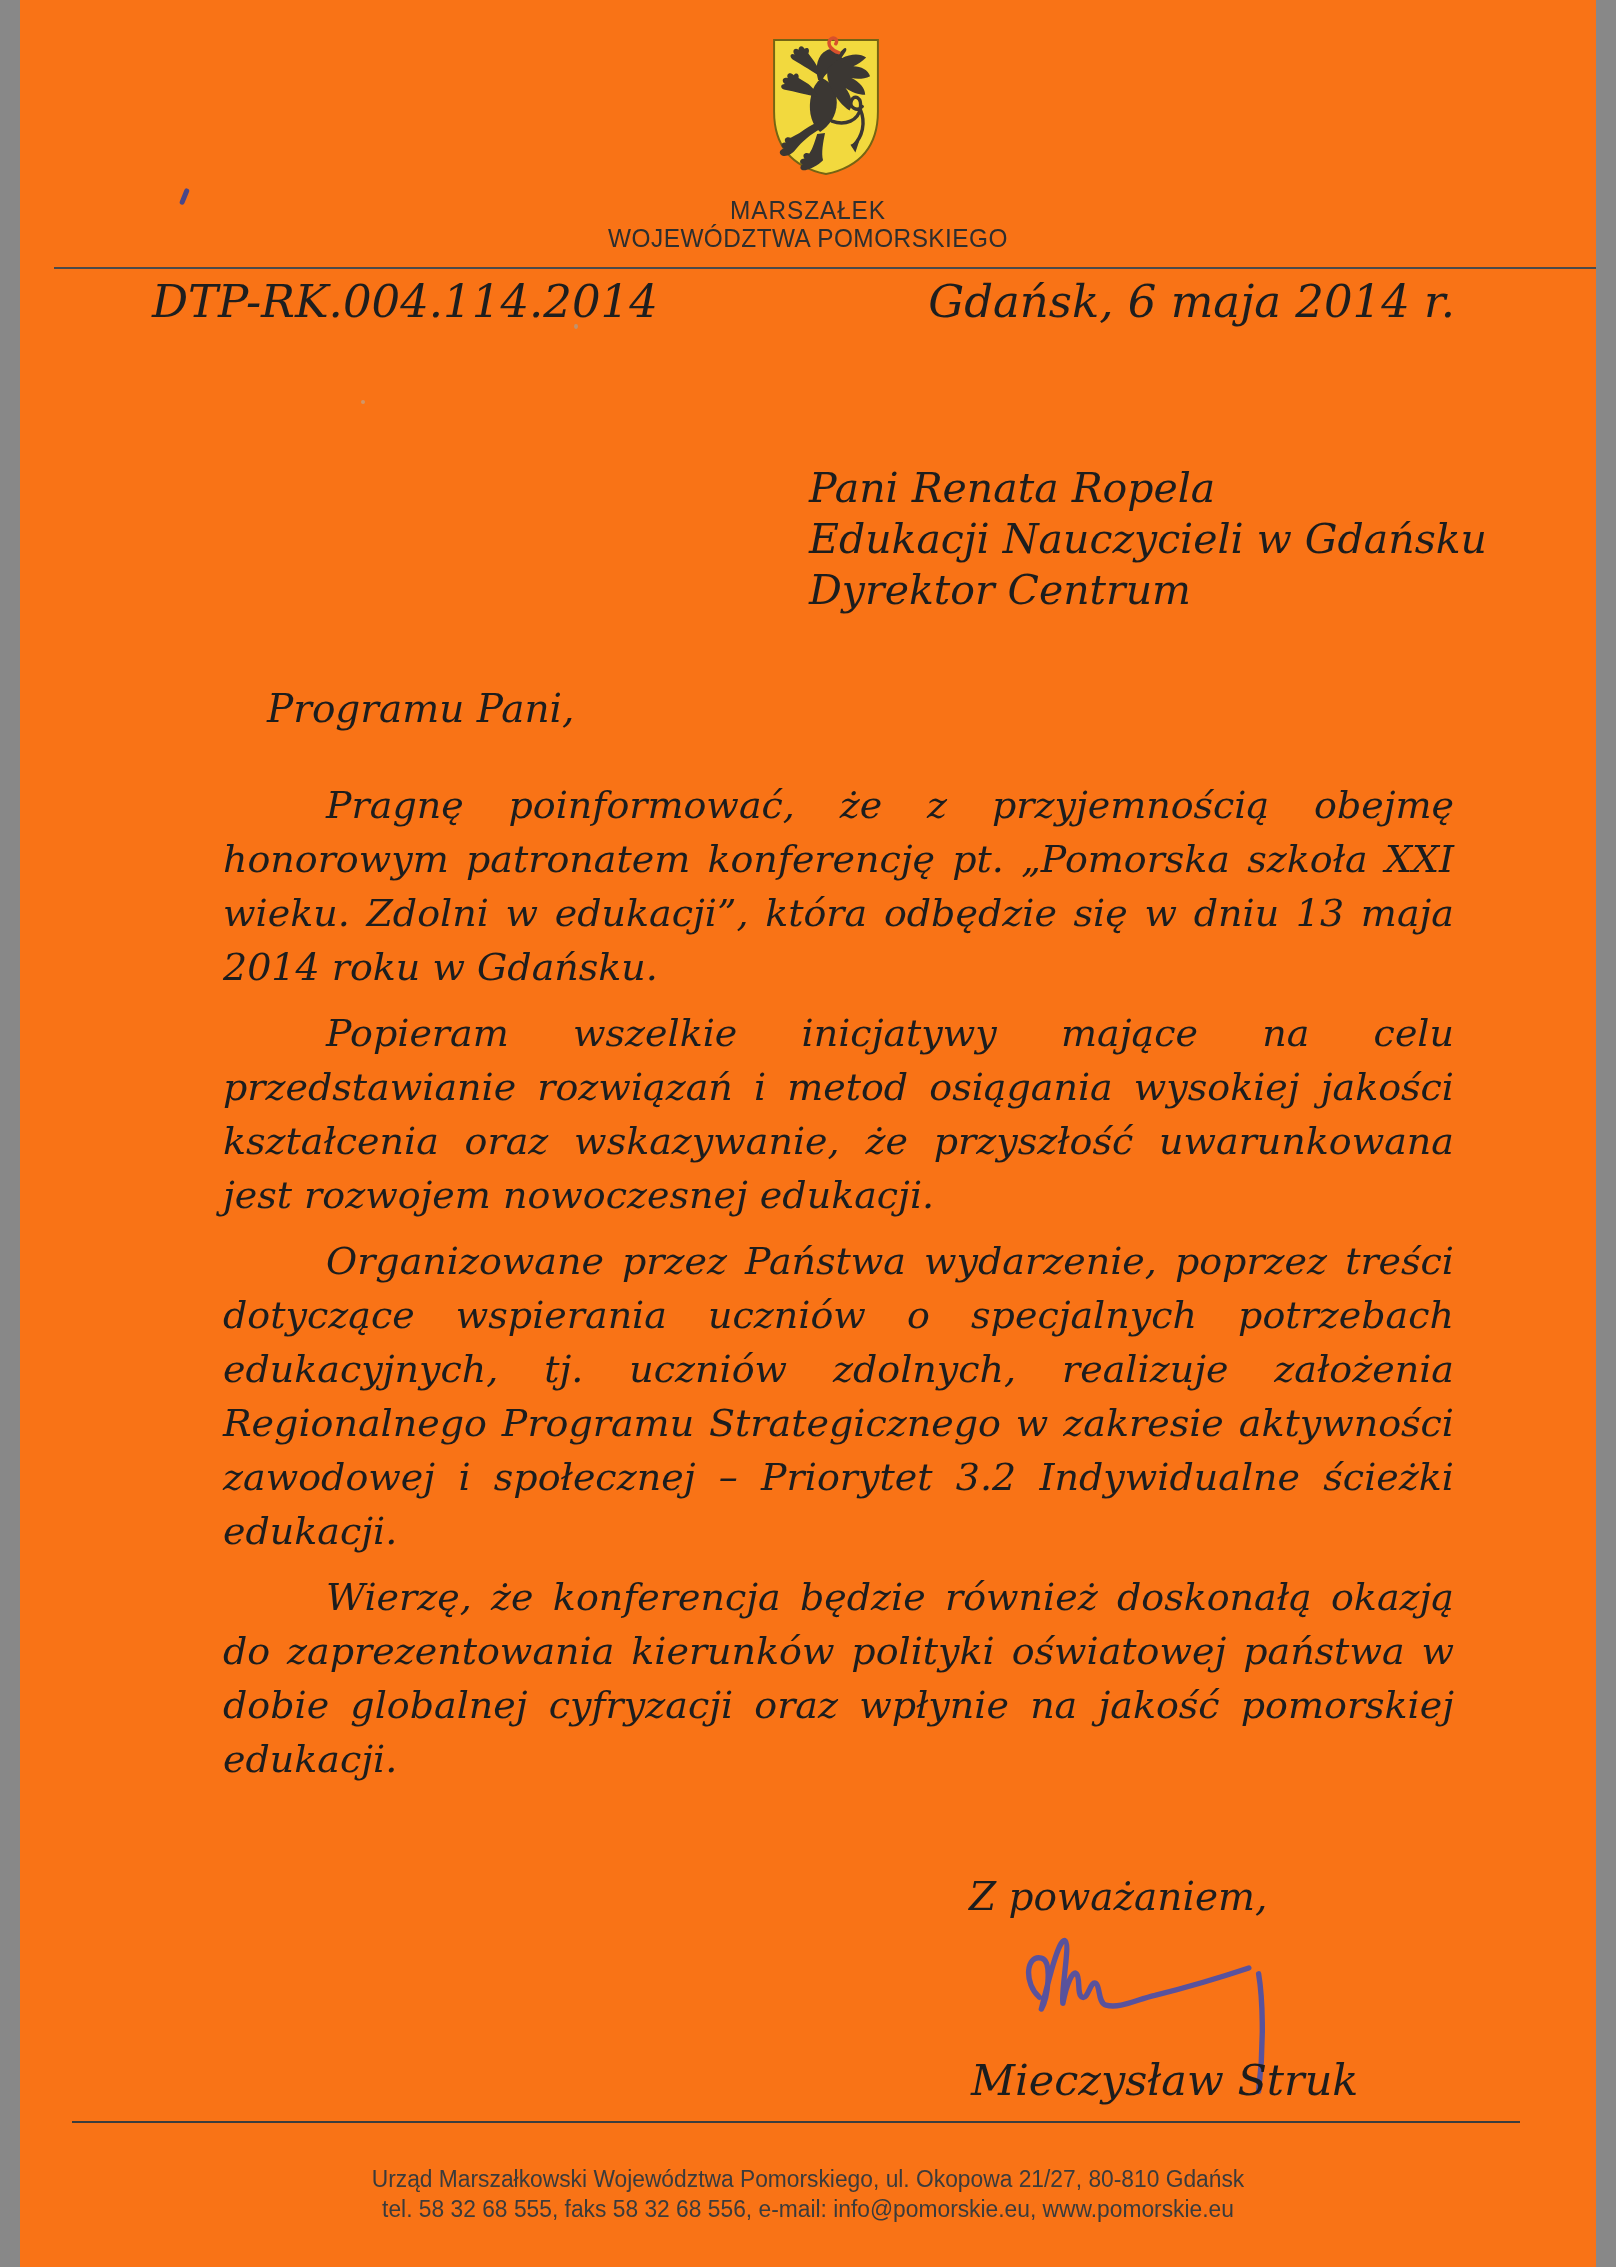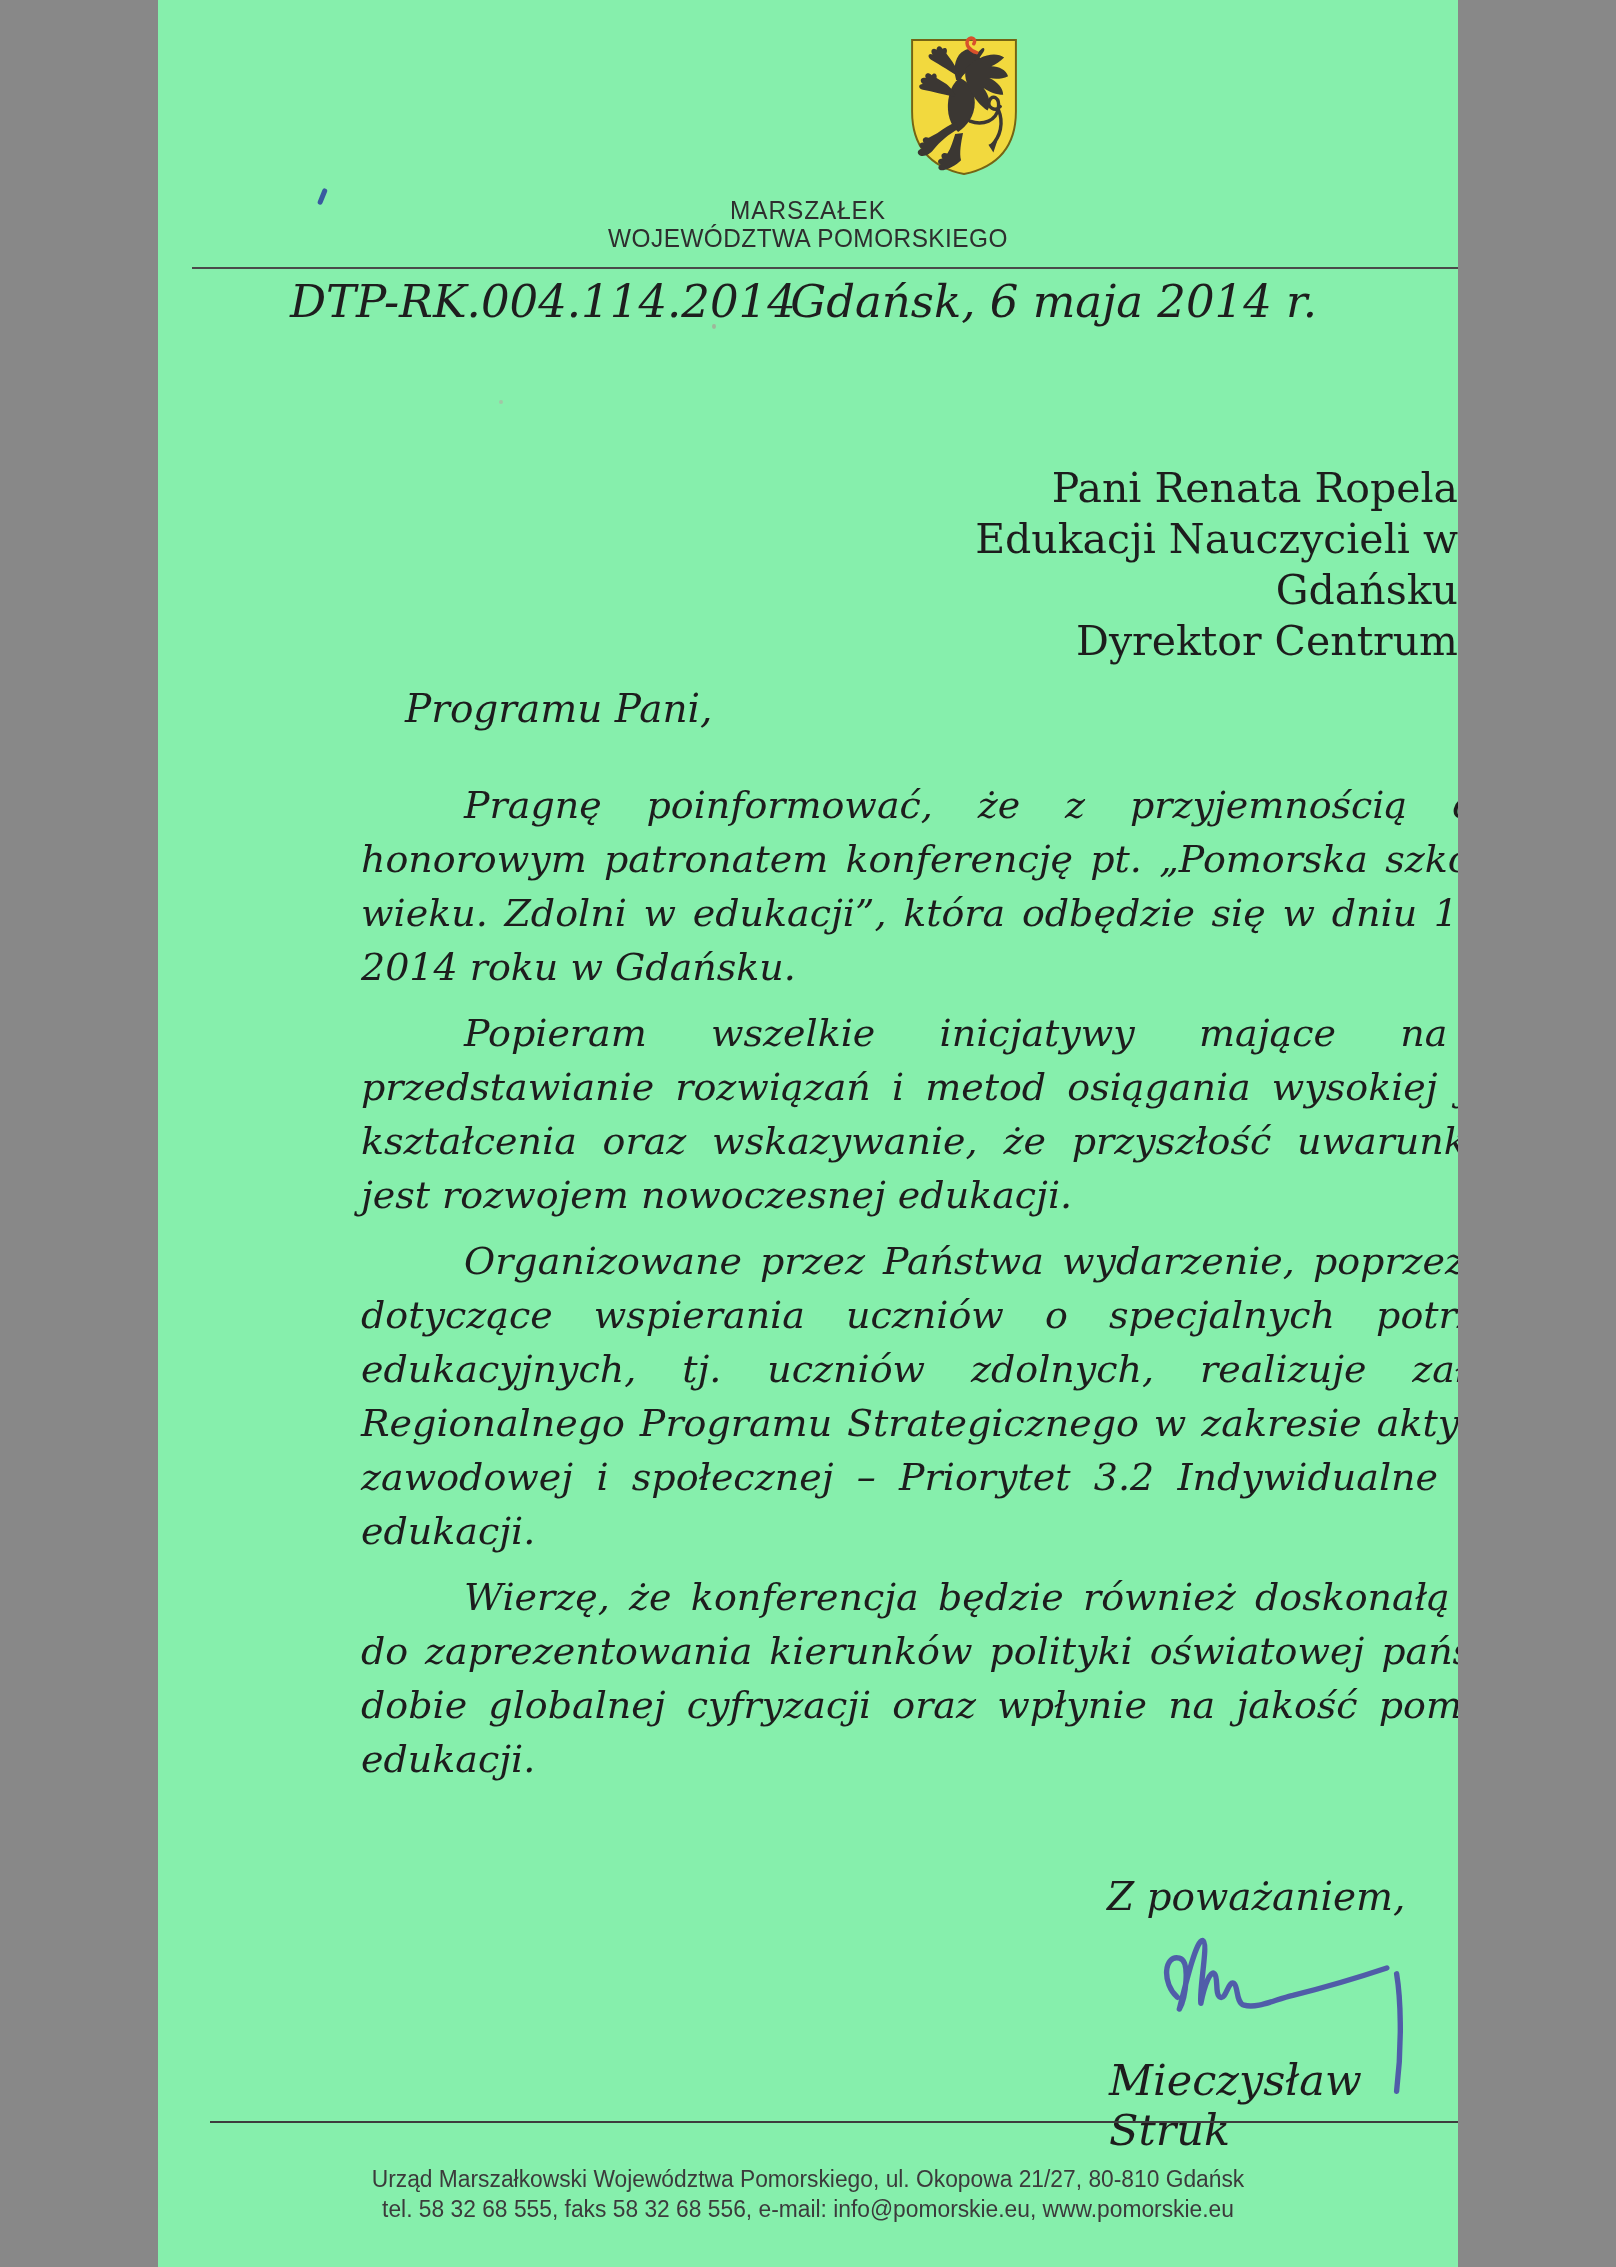--- a/index.html
+++ b/index.html
@@ -1,20 +1,20 @@
 <!DOCTYPE html>
 <html><head>
 <meta charset="utf-8">
 <style>
   html,body{margin:0;padding:0;background:#888;}
   .page{
     position:relative;
-    width:1300px;height:2267px;
+    width:1576px;height:2267px;
     margin:0 auto;
-    background:#86efac;
+    background:#f97316;
     overflow:hidden;
     font-family:"DejaVu Serif","Liberation Serif",serif;
     color:#222;
   }
   
   .crest{position:absolute;left:747px;top:35px;width:118px;height:143px;}
   .org-title{
     position:absolute;left:0;top:196px;width:100%;
     text-align:center;
     font-family:"Liberation Sans","DejaVu Sans",sans-serif;
@@ -38,21 +38,21 @@
     position:absolute;left:132px;top:275px;
     font-style:italic;font-size:45px;color:#1e1e1e;
   }
   .place-date{
     position:absolute;right:141px;top:275px;
     font-style:italic;font-size:45px;color:#1e1e1e;
   }
   
   .recipient{
     position:absolute;left:789px;top:463px;
-    font-size:41px;line-height:51px;color:#1d1d1d;text-align:right;
+    font-style:italic;font-size:41px;line-height:51px;color:#1d1d1d;
   }
   
   .salutation{
     position:absolute;left:247px;top:686px;
     font-style:italic;font-size:39px;color:#1d1d1d;
   }
   .letter-body{
     position:absolute;left:191px;top:766px;width:1255px;
     font-style:italic;font-size:38px;line-height:54px;color:#1d1d1d;
     text-align:justify;

